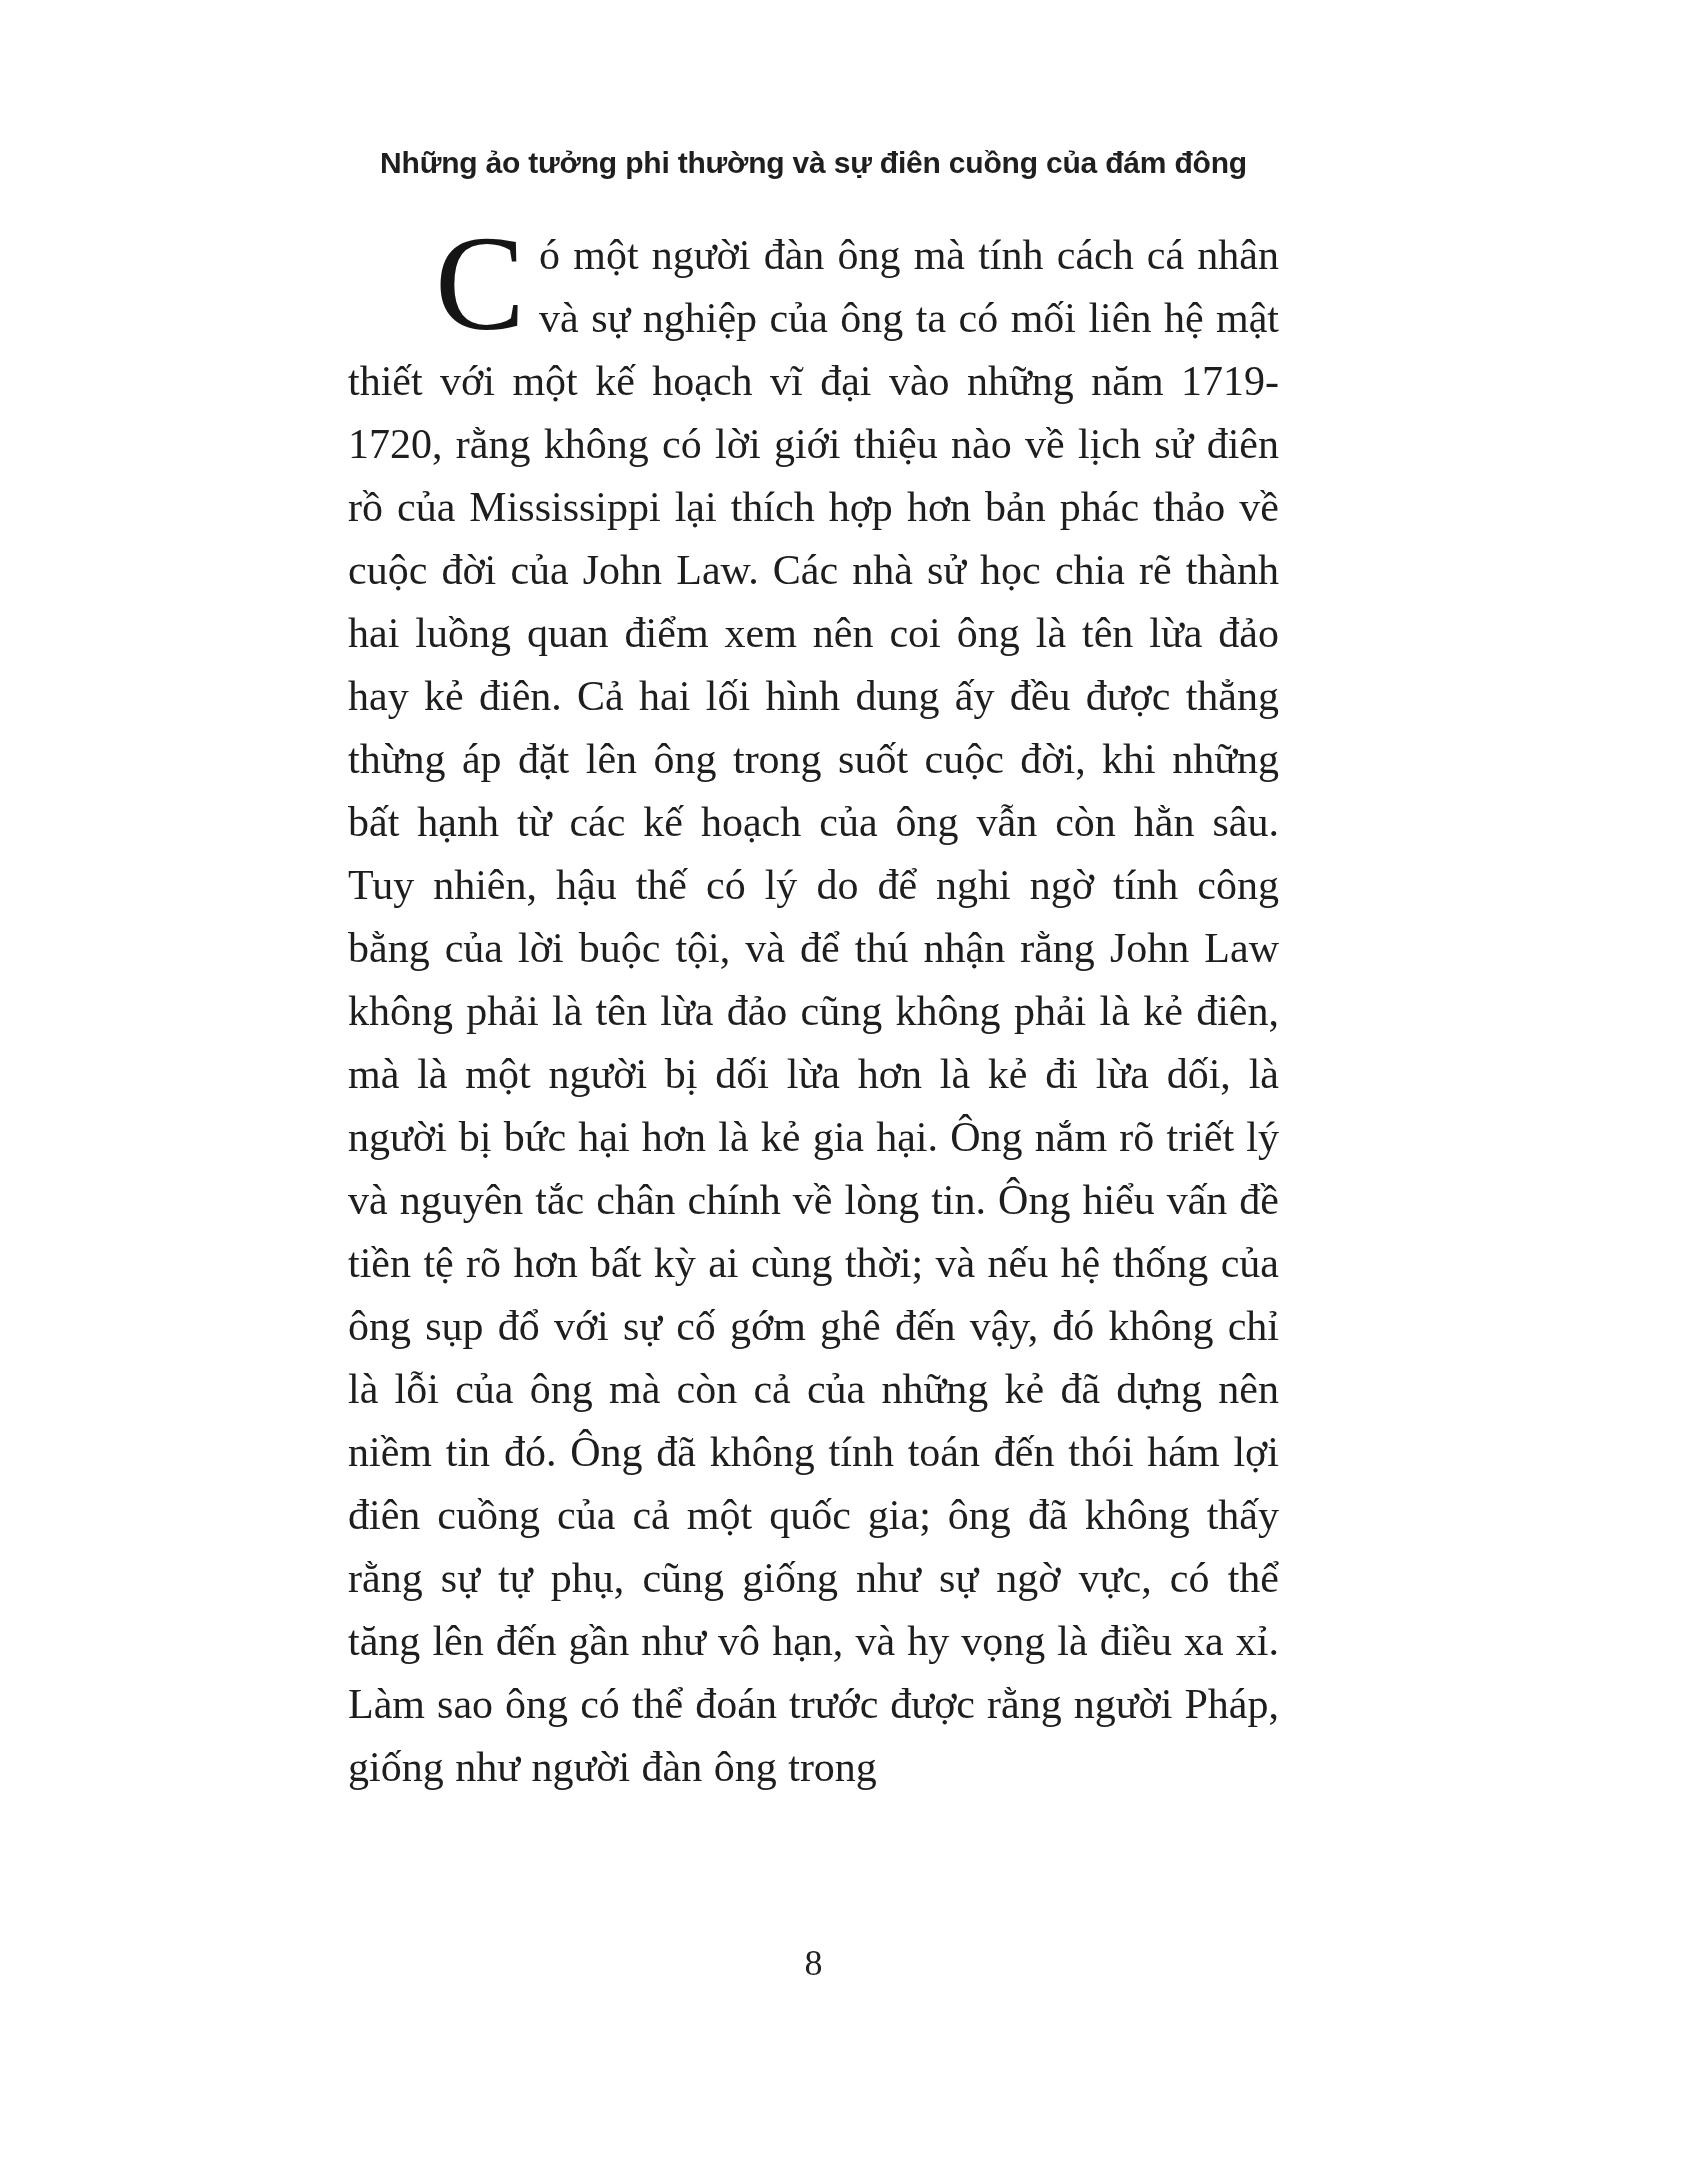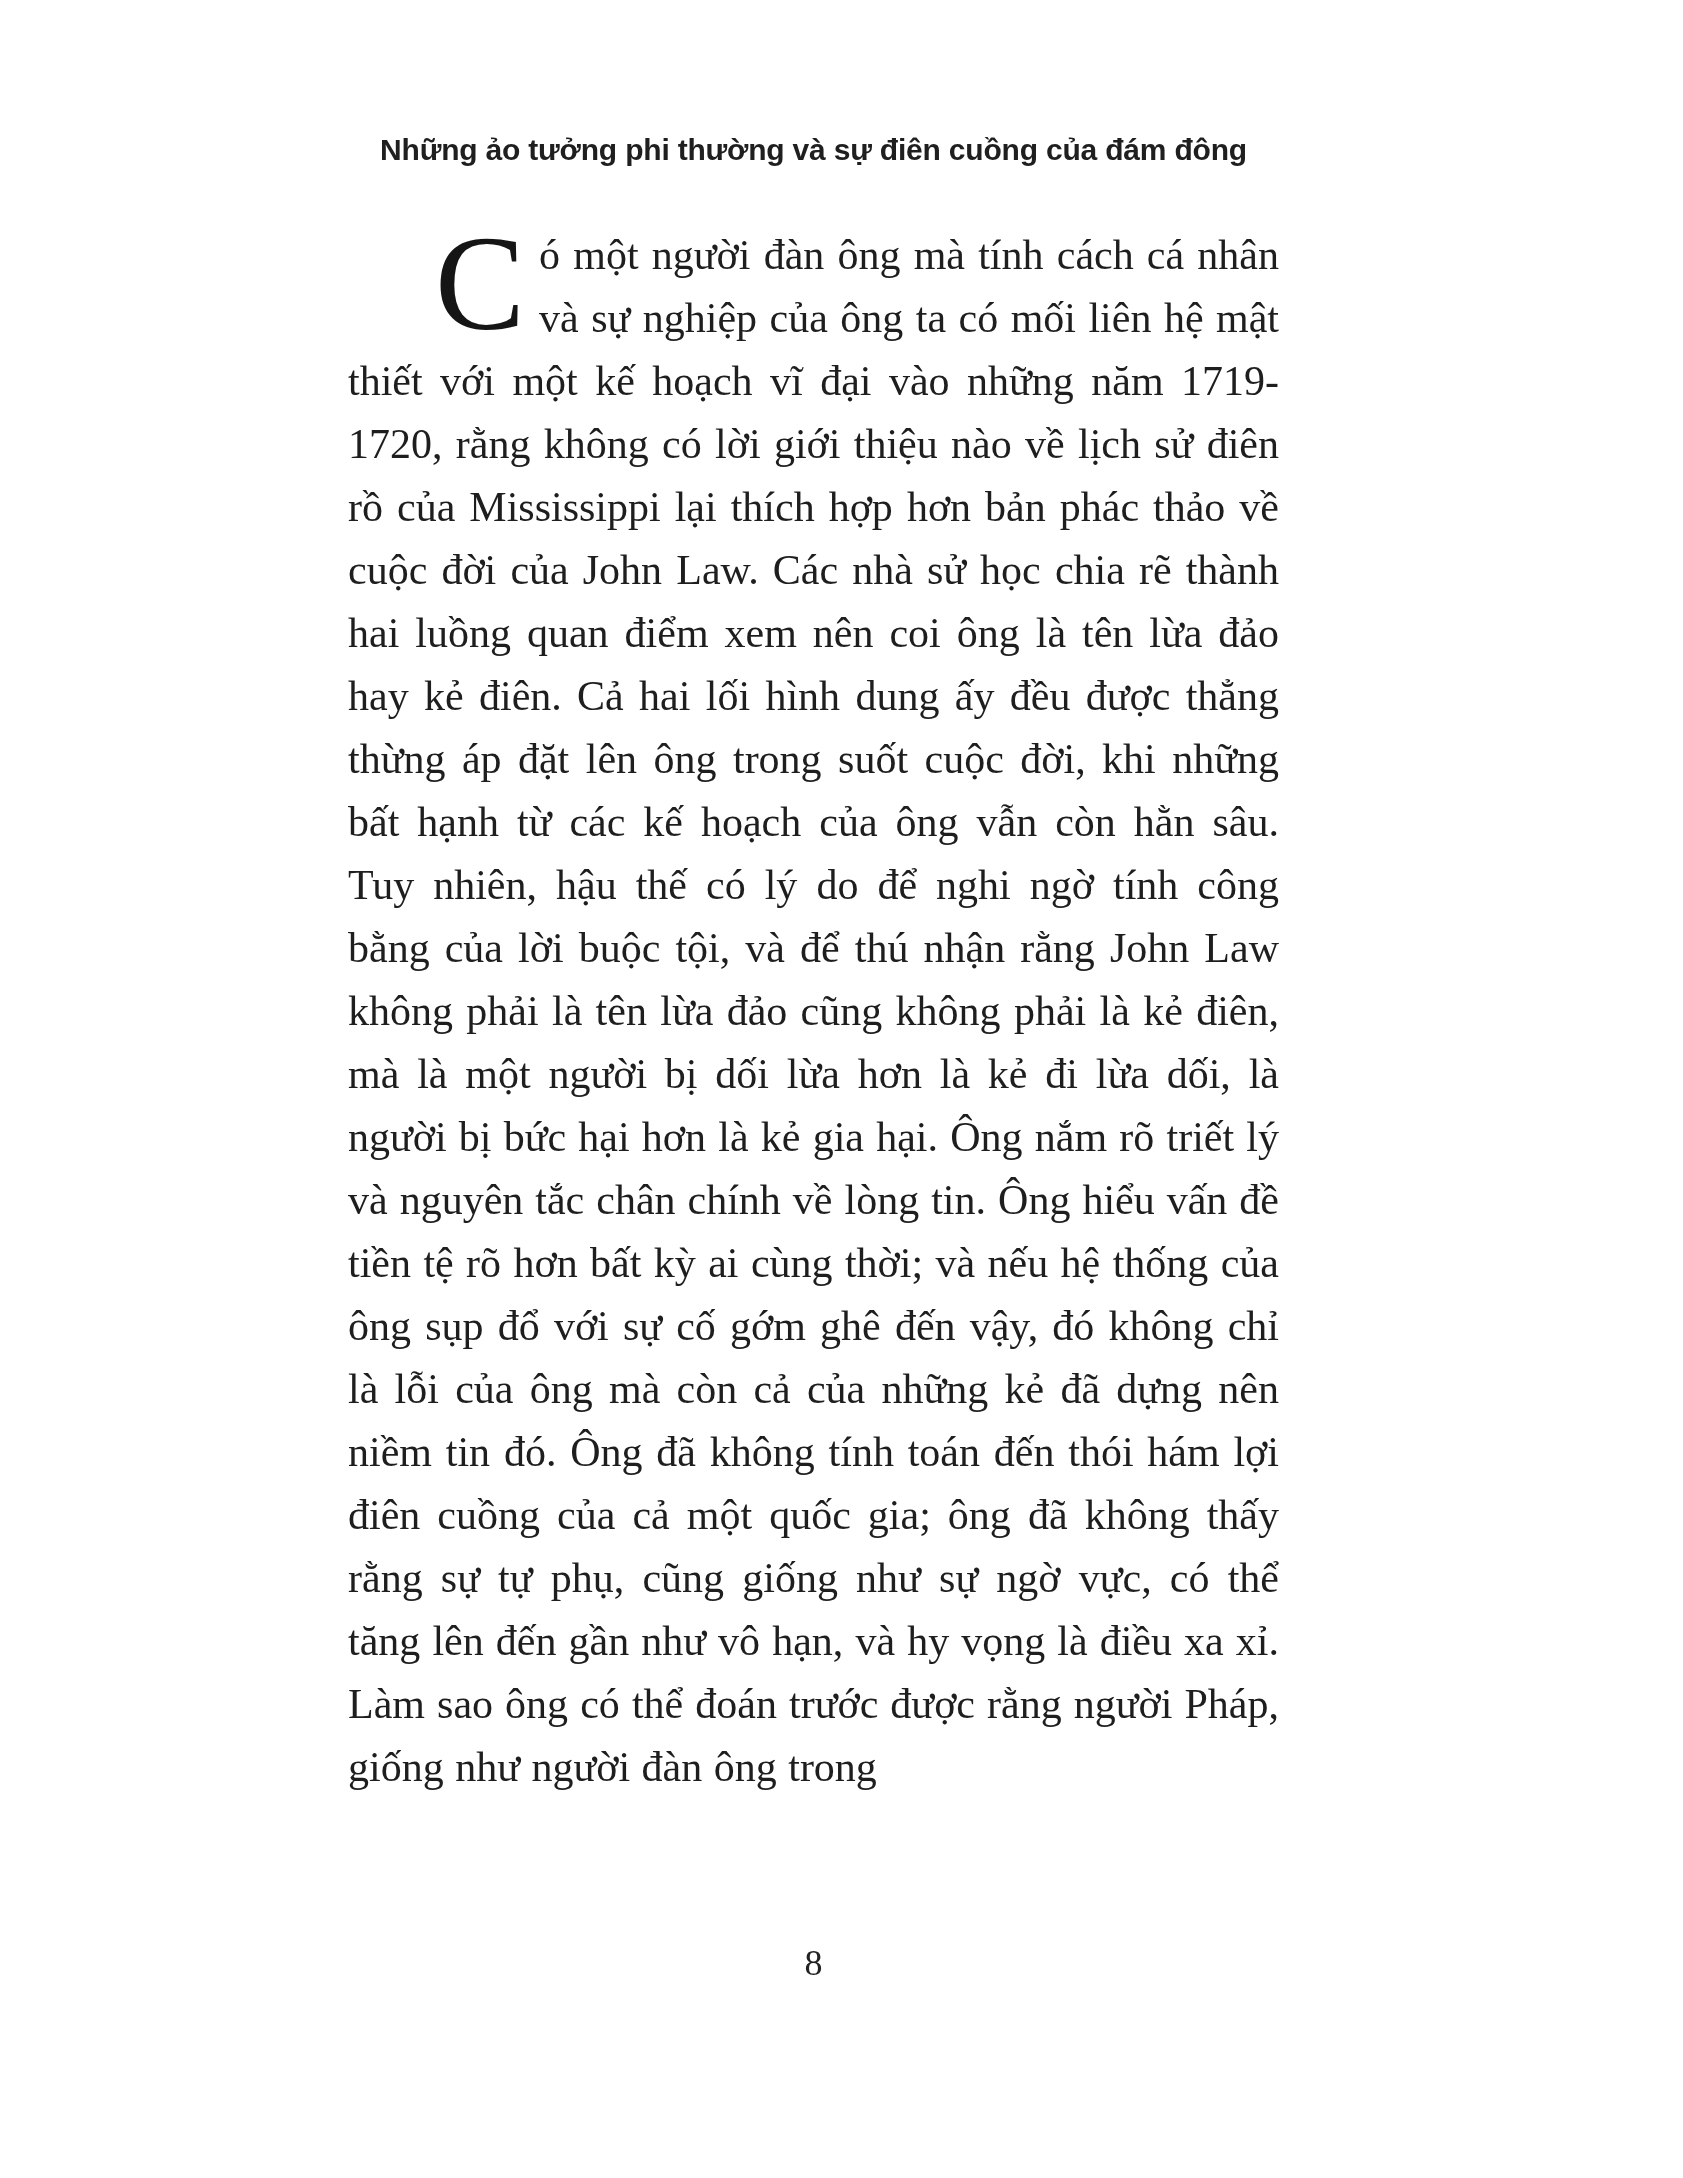--- a/index.html
+++ b/index.html
@@ -15,21 +15,21 @@
     color: #1c1c1c;
     overflow: hidden;
   }
   .page {
     position: absolute;
     inset: 0;
     background: #ffffff;
   }
   .running-header {
     position: absolute;
-    top: 133px;
+    top: 146px;
     left: 348px;
     width: 931px;
     text-align: center;
     font-family: "Liberation Sans", sans-serif;
     font-weight: 600;
     font-size: 30px;
     letter-spacing: -0.2px;
     color: #1f1f1f;
   }
   .body-block {

